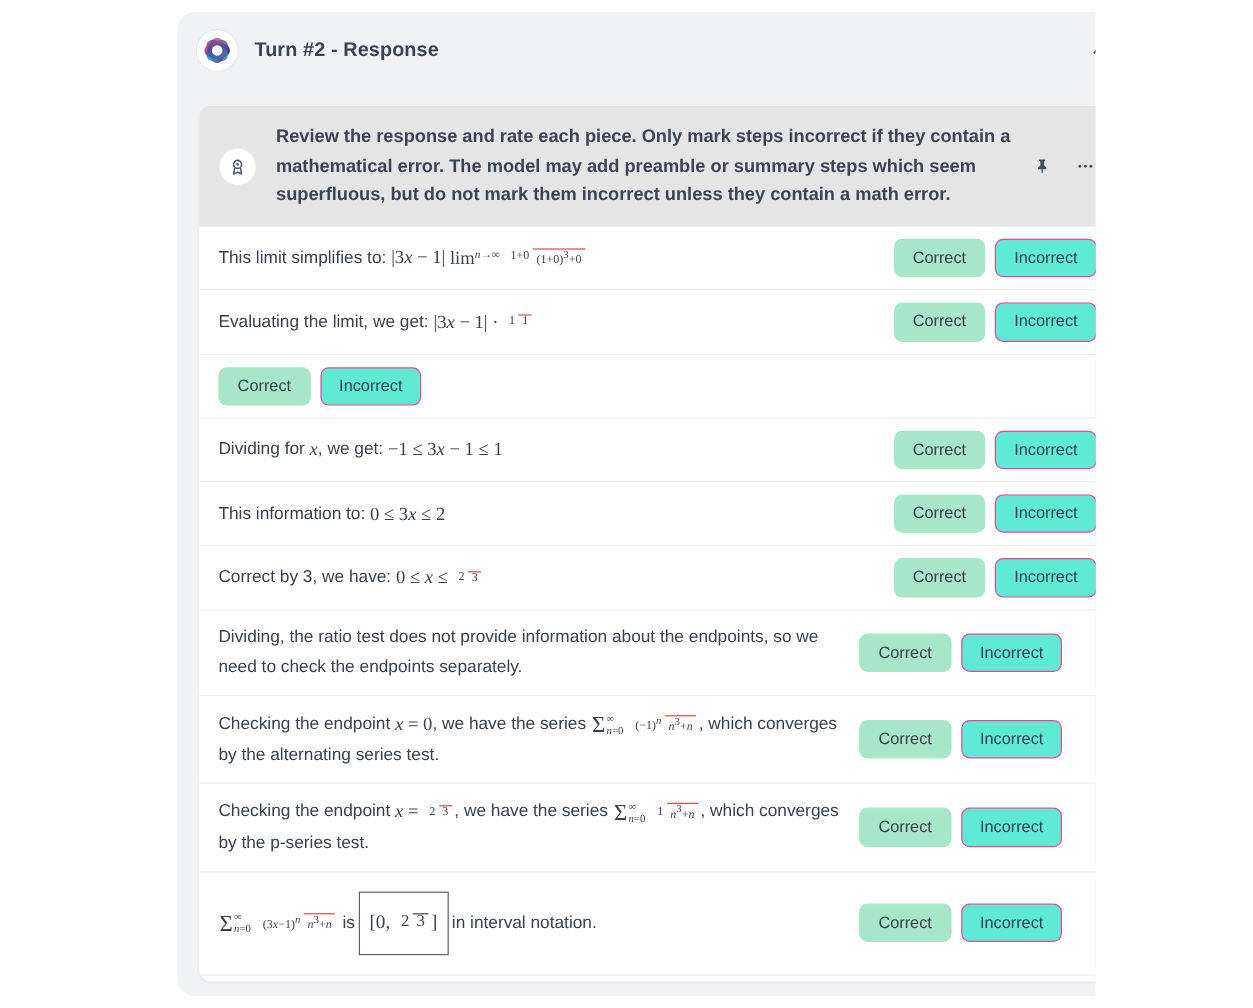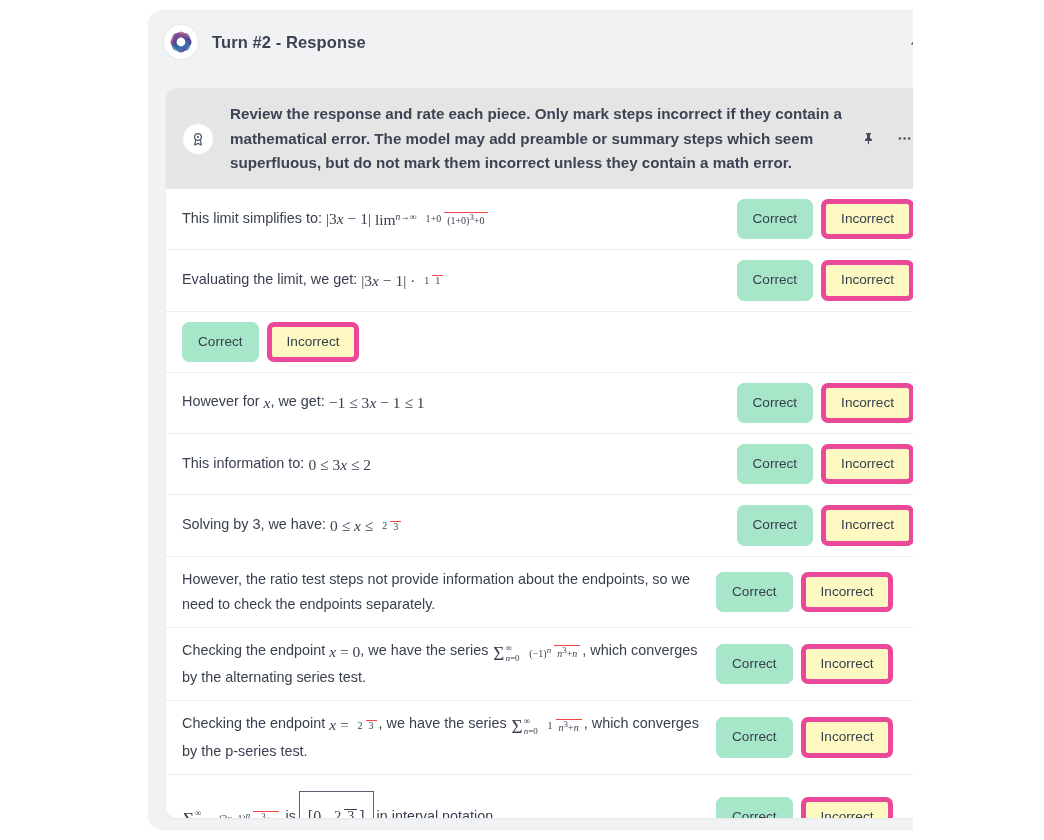--- a/index.html
+++ b/index.html
@@ -184,22 +184,22 @@
     border-radius: 7px;
     cursor: pointer;
     line-height: 1.2;
     white-space: nowrap;
   }
   .btn-correct {
     background: #a8e6c9;
     border: 1px solid #a8e6c9;
   }
   .btn-incorrect {
-    background: #fef9c3;
-    border: 5px solid #ec4899;
+    background: #5eead4;
+    border: 1px solid #ec4899;
   }
 
   
   .math {
     font-family: "Liberation Serif", serif;
     font-style: normal;
     font-size: 15.5px;
     color: #39414f;
     white-space: nowrap;
     display: inline-block;
@@ -370,21 +370,21 @@
 
         <div class="rate-row">
           <div class="row-actions">
             <button class="btn-correct">Correct</button>
             <button class="btn-incorrect">Incorrect</button>
           </div>
         </div>
 
         <div class="rate-row">
           <div class="row-text">
-            <span>However for</span>
+            <span>Dividing for</span>
             <span class="math"><span class="it">x</span></span><span>, we get:</span>
             <span class="math">−1 ≤ 3<span class="it">x</span> − 1 ≤ 1</span>
           </div>
           <div class="row-actions">
             <button class="btn-correct">Correct</button>
             <button class="btn-incorrect">Incorrect</button>
           </div>
         </div>
 
         <div class="rate-row">
@@ -393,36 +393,36 @@
             <span class="math">0 ≤ 3<span class="it">x</span> ≤ 2</span>
           </div>
           <div class="row-actions">
             <button class="btn-correct">Correct</button>
             <button class="btn-incorrect">Incorrect</button>
           </div>
         </div>
 
         <div class="rate-row">
           <div class="row-text">
-            <span>Solving by 3, we have:</span>
+            <span>Correct by 3, we have:</span>
             <span class="math">0 ≤ <span class="it">x</span> ≤
               <span class="frac">
                   <span class="num">2</span>
                   <span class="den">3</span>
                 </span>
             </span>
           </div>
           <div class="row-actions">
             <button class="btn-correct">Correct</button>
             <button class="btn-incorrect">Incorrect</button>
           </div>
         </div>
 
         <div class="rate-row">
-          <div class="row-text" style="max-width:520px;">However, the ratio test steps not provide information about the endpoints, so we need to check the endpoints separately.</div>
+          <div class="row-text" style="max-width:520px;">Dividing, the ratio test does not provide information about the endpoints, so we need to check the endpoints separately.</div>
           <div class="row-actions">
             <button class="btn-correct">Correct</button>
             <button class="btn-incorrect">Incorrect</button>
           </div>
         </div>
 
         <div class="rate-row">
           <div class="row-text" style="max-width:520px;">
             <span>Checking the endpoint</span>
             <span class="math"><span class="it">x</span> = 0</span><span>, we have the series</span>

